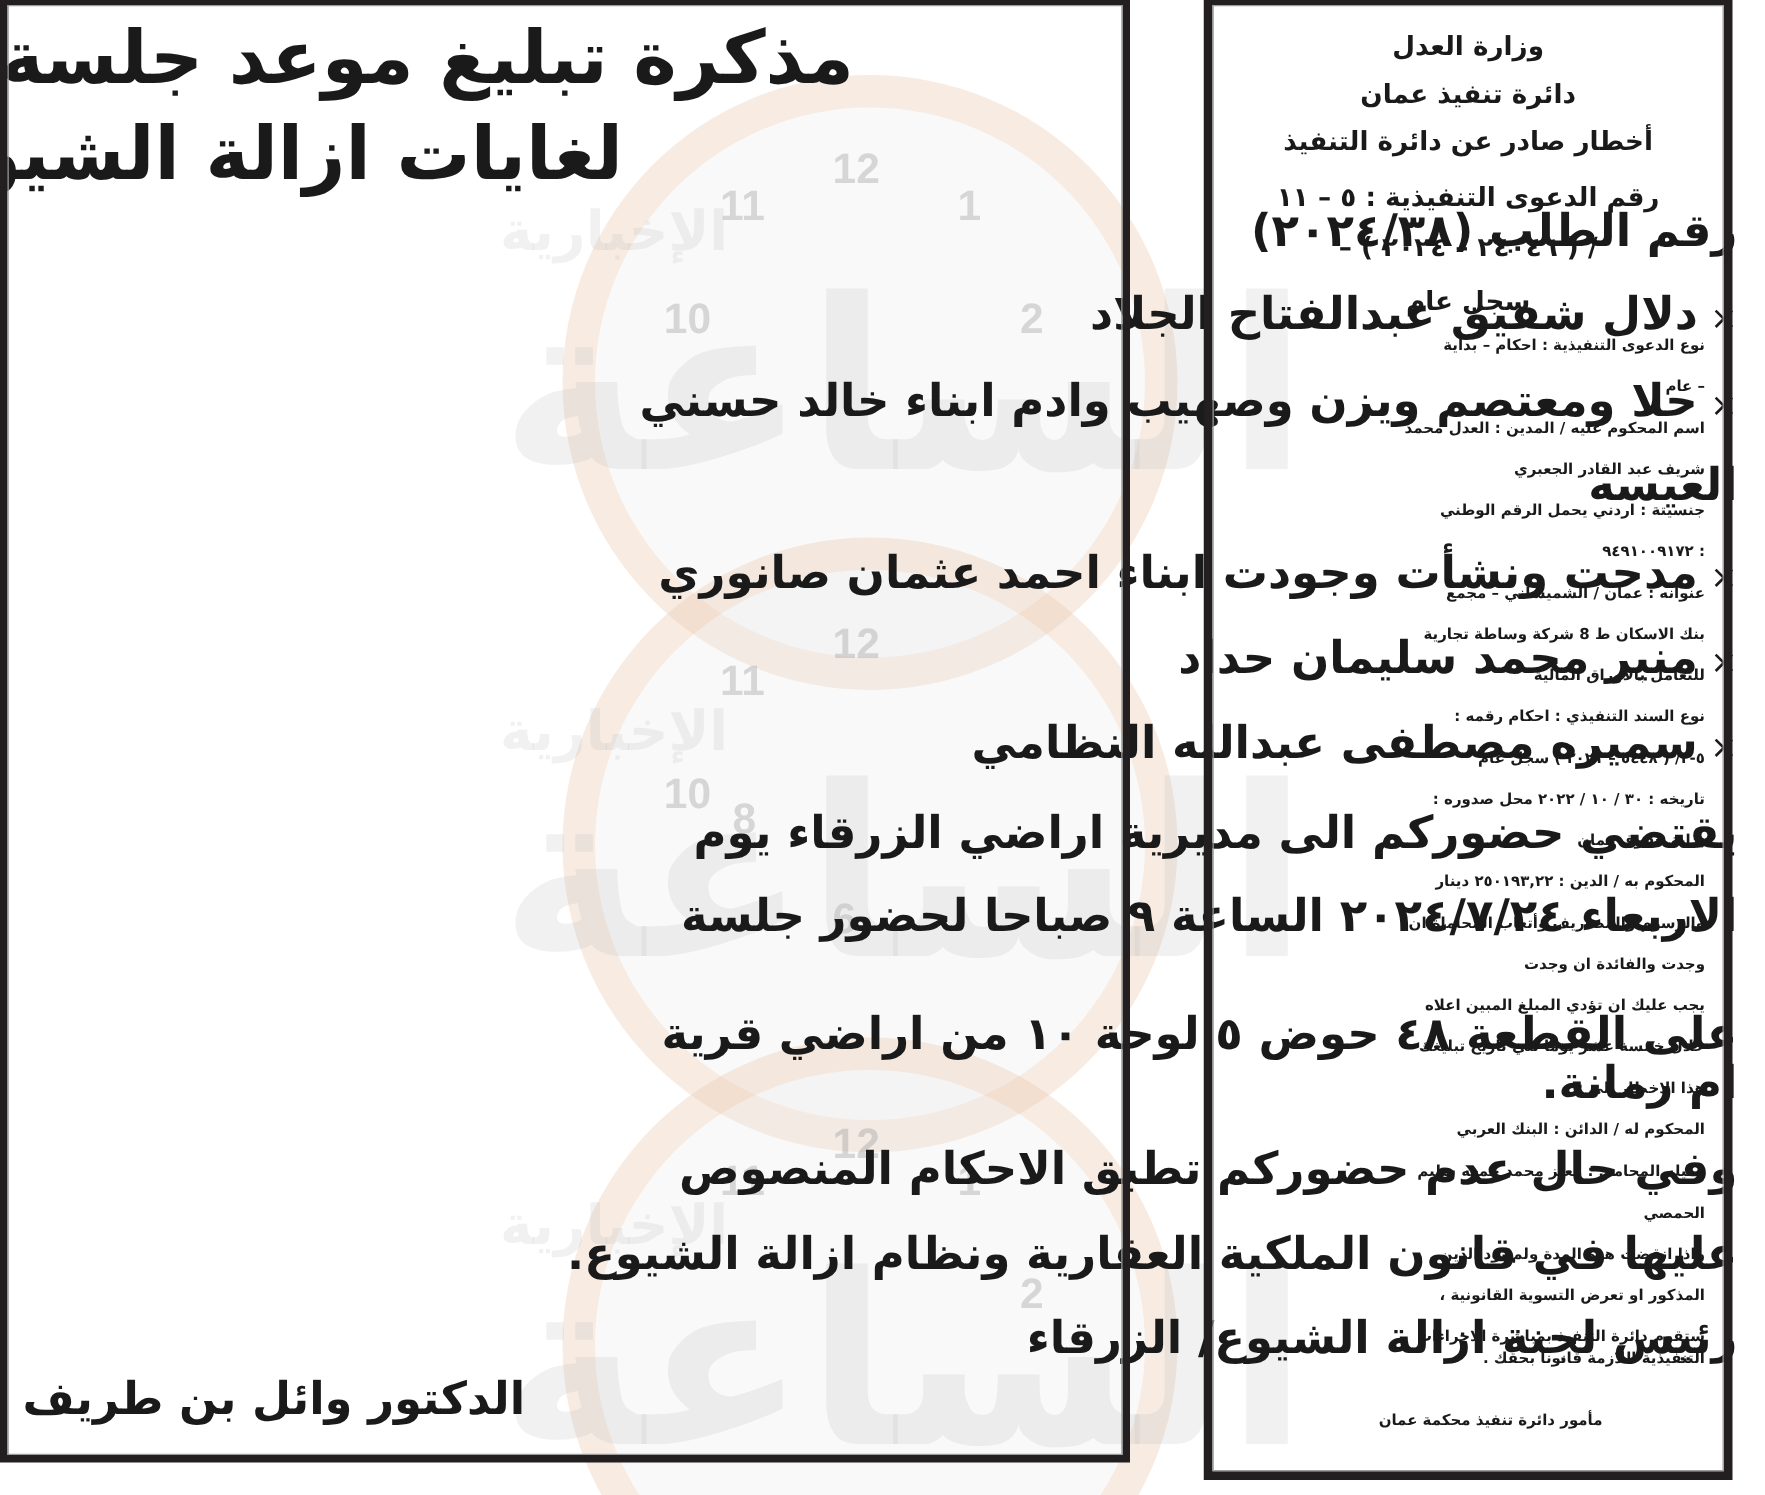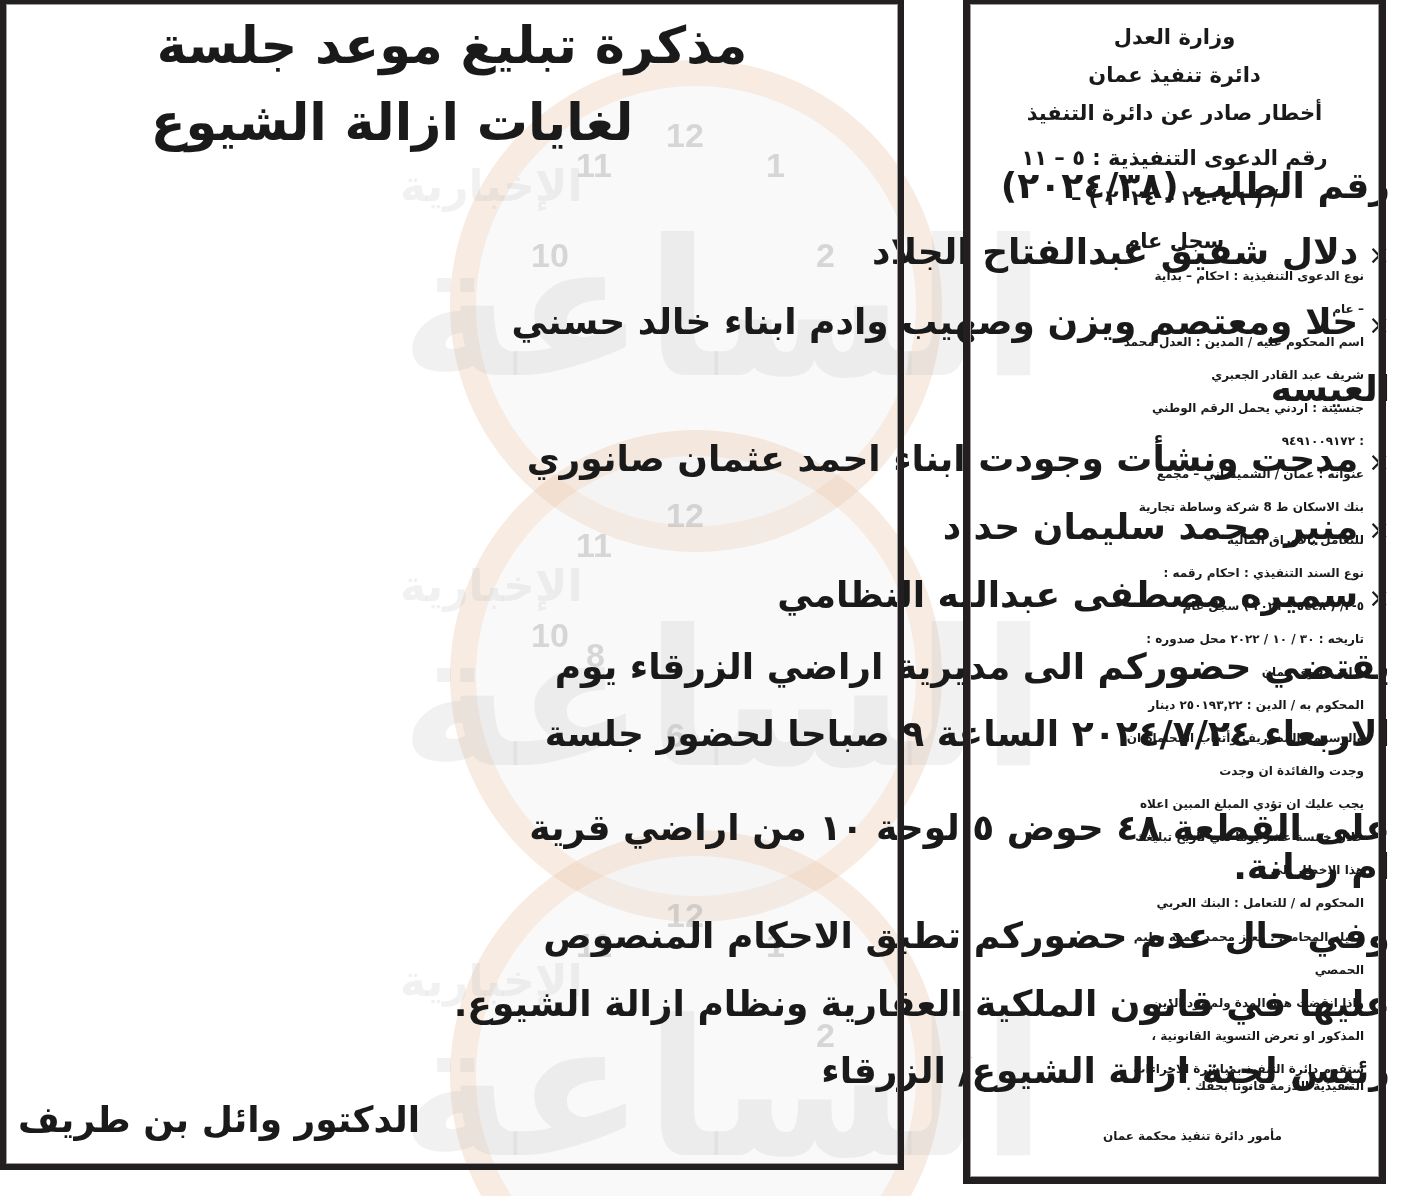--- a/index.html
+++ b/index.html
@@ -11,22 +11,22 @@
   .wm-clock .num { position:absolute; font-family:"Liberation Sans", sans-serif;
                    font-size:34px; color:rgba(150,150,150,0.35); font-weight:bold; }
   .wm-text { font-family:"DejaVu Sans", sans-serif; font-weight:bold;
              color:rgba(190,190,190,0.22); }
   .box { position:absolute; box-sizing:border-box; border:6px solid #231f20;
          background:transparent; z-index:1; }
   #left-box { left:0; top:0; width:904px; height:1170px; border-top-width:4px; }
   #right-box { left:963px; top:0; width:423px; height:1184px; border-width:7px; border-top-width:4px; }
   .inner { position:absolute; inset:0; border:1px solid #9c9c9c; }
   
-  .l-title { position:absolute; left:0; width:904px; text-align:center; font-weight:bold;
-             font-size:51px; line-height:56px; direction:rtl; }
+  .l-title { position:absolute; left:0; width:904px; text-align:left; font-weight:bold;
+             font-size:59px; line-height:56px; direction:rtl; }
   .l-line { position:absolute; right:22px; direction:rtl; text-align:center; font-weight:bold;
             font-size:36px; line-height:48px; white-space:nowrap; }
   .bullet { font-weight:normal; font-size:26px; margin-left:10px; }
   .l-sig { position:absolute; left:18px; font-weight:bold; font-size:36px; line-height:40px; direction:rtl; }
   
   .r-head { position:absolute; left:963px; width:423px; text-align:center; font-weight:bold;
             font-size:21px; line-height:30px; direction:rtl; }
   .r-line { position:absolute; right:48px; direction:rtl; text-align:right; font-weight:bold;
             font-size:12px; line-height:33px; white-space:nowrap; }
 </style>
@@ -118,20 +118,20 @@
 <div class="r-line" style="top:557px;">نوع السند التنفيذي : احكام   رقمه :</div>
 <div class="r-line" style="top:590px;">٥-٢/ ( ٥٤٤٨ – ٢٠٢١ ) سجل عام</div>
 <div class="r-line" style="top:623px;">تاريخه : ٣٠ / ١٠ / ٢٠٢٢  محل صدوره :</div>
 <div class="r-line" style="top:656px;">بداية حقوق عمان</div>
 <div class="r-line" style="top:689px;">المحكوم به / الدين : ٢٥٠١٩٣,٢٢ دينار</div>
 <div class="r-line" style="top:722px;">والرسوم والمصاريف وأتعاب المحاماة ان</div>
 <div class="r-line" style="top:755px;">وجدت والفائدة ان وجدت</div>
 <div class="r-line" style="top:788px;">يجب عليك ان تؤدي المبلغ المبين اعلاه</div>
 <div class="r-line" style="top:821px;">خلال خمسة عشر يوما تلي تاريخ تبليغك</div>
 <div class="r-line" style="top:854px;">هذا الاخطار الى :</div>
-<div class="r-line" style="top:887px;">المحكوم له / للتعامل : البنك العربي</div>
+<div class="r-line" style="top:887px;">المحكوم له / الدائن : البنك العربي</div>
 <div class="r-line" style="top:921px;">وكيله المحامي : معتز محمد جمعه سليم</div>
 <div class="r-line" style="top:954px;">الحمصي</div>
 <div class="r-line" style="top:987px;">واذا انقضت هذه المدة ولم تؤد الدين</div>
 <div class="r-line" style="top:1020px;">المذكور او تعرض التسوية القانونية ،</div>
 <div class="r-line" style="top:1053px;">ستقوم دائرة التنفيذ بمباشرة الاجراءات</div>
 <div class="r-line" style="top:1070px;">التنفيذية اللازمة قانونا بحقك .</div>
 <div class="r-line" style="top:1120px; right:130px;">مأمور دائرة تنفيذ محكمة عمان</div>
 
 </body></html>

